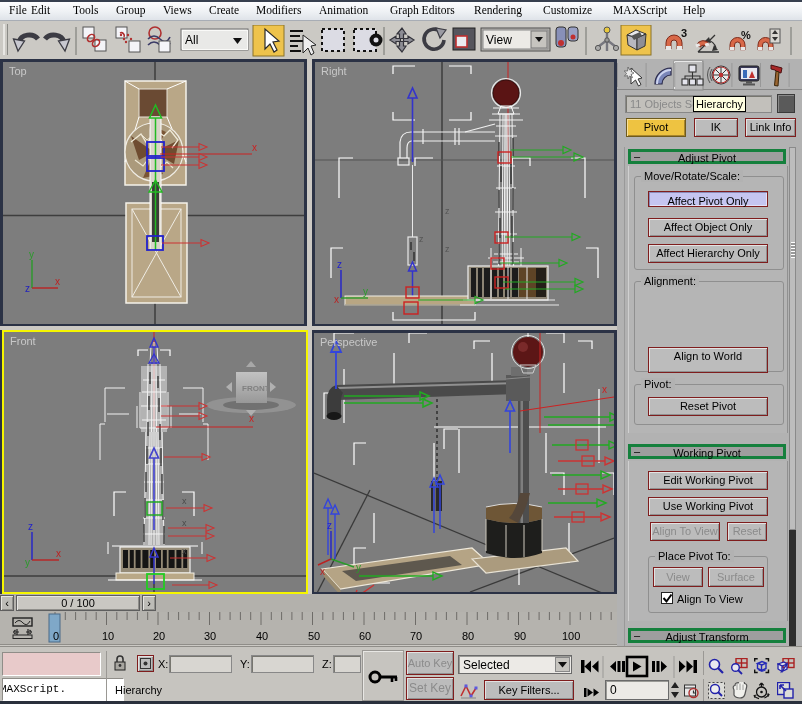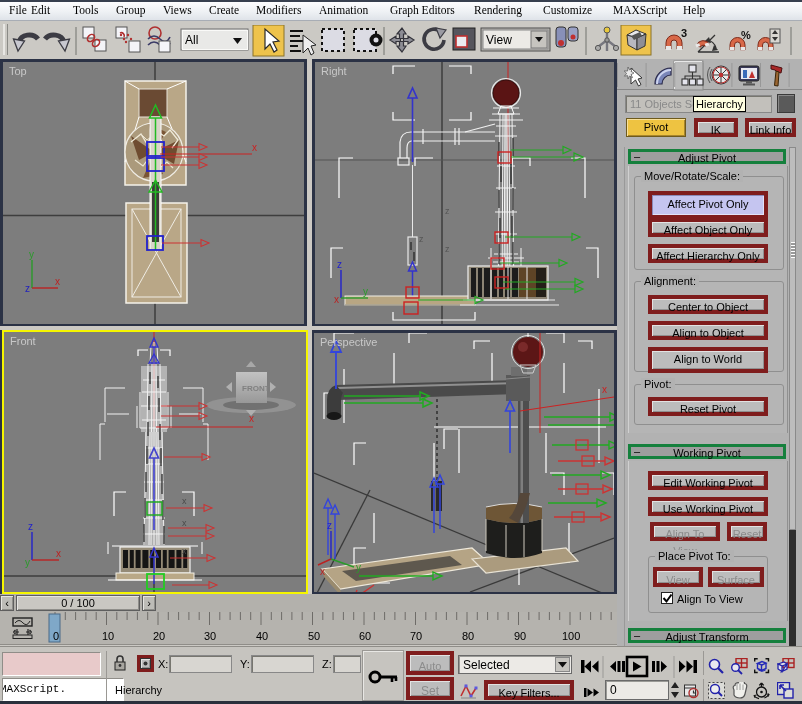--- a/index.html
+++ b/index.html
@@ -1,19 +1,19 @@
 <!DOCTYPE html>
 <html><head><meta charset="utf-8"><style>
 *{margin:0;padding:0;box-sizing:border-box;}
 body{width:802px;height:704px;overflow:hidden;font-family:"Liberation Sans",sans-serif;background:#cbc9c4;}
 .ab{position:absolute;}
 #page{position:relative;width:802px;height:704px;background:#cbc9c4;}
 .t11{font-size:11px;color:#000;}
 .btn{background:#bdbcb7;border:1px solid #5e5e5e;box-shadow:inset 1px 1px 0 #e6e5e2,inset -1px -1px 0 #8f8e8a;font-size:11px;color:#000;text-align:center;}
-.pbtn{background:#bcbcbc;border:4px solid #7f1d1d;box-shadow:inset 1px 1px 0 #e2e2e2,inset -1px -1px 0 #909090;font-size:11px;color:#000;text-align:center;}
+.pbtn{background:#bcbcbc;border:1px solid #7f1d1d;box-shadow:inset 1px 1px 0 #e2e2e2,inset -1px -1px 0 #909090;font-size:11px;color:#000;text-align:center;}
 .pbtn.dis{color:#8b8b8b;}
 .grp{border:1px solid #8f8f8f;border-radius:3px;}
 .grplbl{position:absolute;background:#b2b2b2;padding:0 3px;font-size:11px;color:#000;top:-7px;}
 .rhead{position:absolute;background:#9e9e9e;border:3px solid #15803d;font-size:11px;color:#000;text-align:center;height:15px;line-height:13px;}
 .vplabel{position:absolute;color:#c8c8c8;font-size:11px;left:6px;top:3px;}
 .sunk{background:#d8d6d1;border:1px solid #888;box-shadow:inset 1px 1px 0 #77766f;}
 </style></head><body>
 <div id="page">
 
 <div class="ab" style="left:0;top:0;width:802px;height:21px;background:linear-gradient(#fdfdfe,#eef1f4 55%,#dfe3e9);border-top:2px solid #38404f;border-bottom:1px solid #a8adb5;"></div>
@@ -698,28 +698,26 @@
       <div class="ab" style="left:7px;top:88px;width:1px;height:560px;background:#999;"></div>
       <div class="ab" style="left:172px;top:88px;width:7px;height:383px;background:#bdbdbd;border:1px solid #8a8a8a;"></div>
       <div class="ab" style="left:174px;top:183px;width:4px;height:16px;background:repeating-linear-gradient(#fff 0,#fff 1px,#999 1px,#999 3px);"></div>
       <div class="ab" style="left:172px;top:471px;width:7px;height:122px;background:#2e2e2e;"></div>
       <div class="rhead" style="left:11px;top:90px;width:158px;">Adjust Pivot</div>
       <div class="ab" style="left:17px;top:92px;width:7px;font-size:11px;color:#000;text-align:left;line-height:11px;">–</div>
       <div class="ab" style="left:11px;top:107px;width:160px;height:267px;background:#b5b5b5;border-left:1px solid #d0d0d0;border-right:1px solid #909090;"></div>
       <div class="ab grp" style="left:17px;top:117px;width:150px;height:94px;">
         <div class="grplbl" style="left:6px;">Move/Rotate/Scale:</div>
       </div>
-      <div class="ab pbtn" style="left:31px;top:132px;width:120px;height:28px;line-height:18px;background:#c5c5f0;box-shadow:inset 1px 1px 0 #8a8ab8,inset -1px -1px 0 #e2e2f8;">Affect Pivot Only</div>
+      <div class="ab pbtn" style="left:31px;top:132px;width:120px;height:16px;line-height:18px;background:#c5c5f0;box-shadow:inset 1px 1px 0 #8a8ab8,inset -1px -1px 0 #e2e2f8;">Affect Pivot Only</div>
       <div class="ab pbtn" style="left:31px;top:159px;width:120px;height:19px;line-height:17px;">Affect Object Only</div>
       <div class="ab pbtn" style="left:31px;top:185px;width:120px;height:19px;line-height:17px;">Affect Hierarchy Only</div>
       <div class="ab grp" style="left:17px;top:222px;width:150px;height:91px;">
         <div class="grplbl" style="left:6px;">Alignment:</div>
       </div>
-      <div class="ab pbtn" style="left:31px;top:236px;width:120px;height:19px;line-height:17px;">Center to Object</div>
-      <div class="ab pbtn" style="left:31px;top:262px;width:120px;height:19px;line-height:17px;">Align to Object</div>
       <div class="ab pbtn" style="left:31px;top:288px;width:120px;height:26px;line-height:17px;">Align to World</div>
       <div class="ab grp" style="left:17px;top:325px;width:150px;height:41px;">
         <div class="grplbl" style="left:6px;">Pivot:</div>
       </div>
       <div class="ab pbtn" style="left:31px;top:338px;width:120px;height:19px;line-height:17px;">Reset Pivot</div>
       <div class="rhead" style="left:11px;top:385px;width:158px;">Working Pivot</div>
       <div class="ab" style="left:17px;top:387px;width:7px;font-size:11px;color:#000;text-align:left;line-height:11px;">–</div>
       <div class="ab" style="left:11px;top:402px;width:160px;height:160px;background:#b5b5b5;border-left:1px solid #d0d0d0;border-right:1px solid #909090;"></div>
       <div class="ab pbtn" style="left:31px;top:438px;width:120px;height:19px;line-height:17px;">Use Working Pivot</div>
       <div class="ab pbtn" style="left:31px;top:412px;width:120px;height:19px;line-height:17px;">Edit Working Pivot</div>

